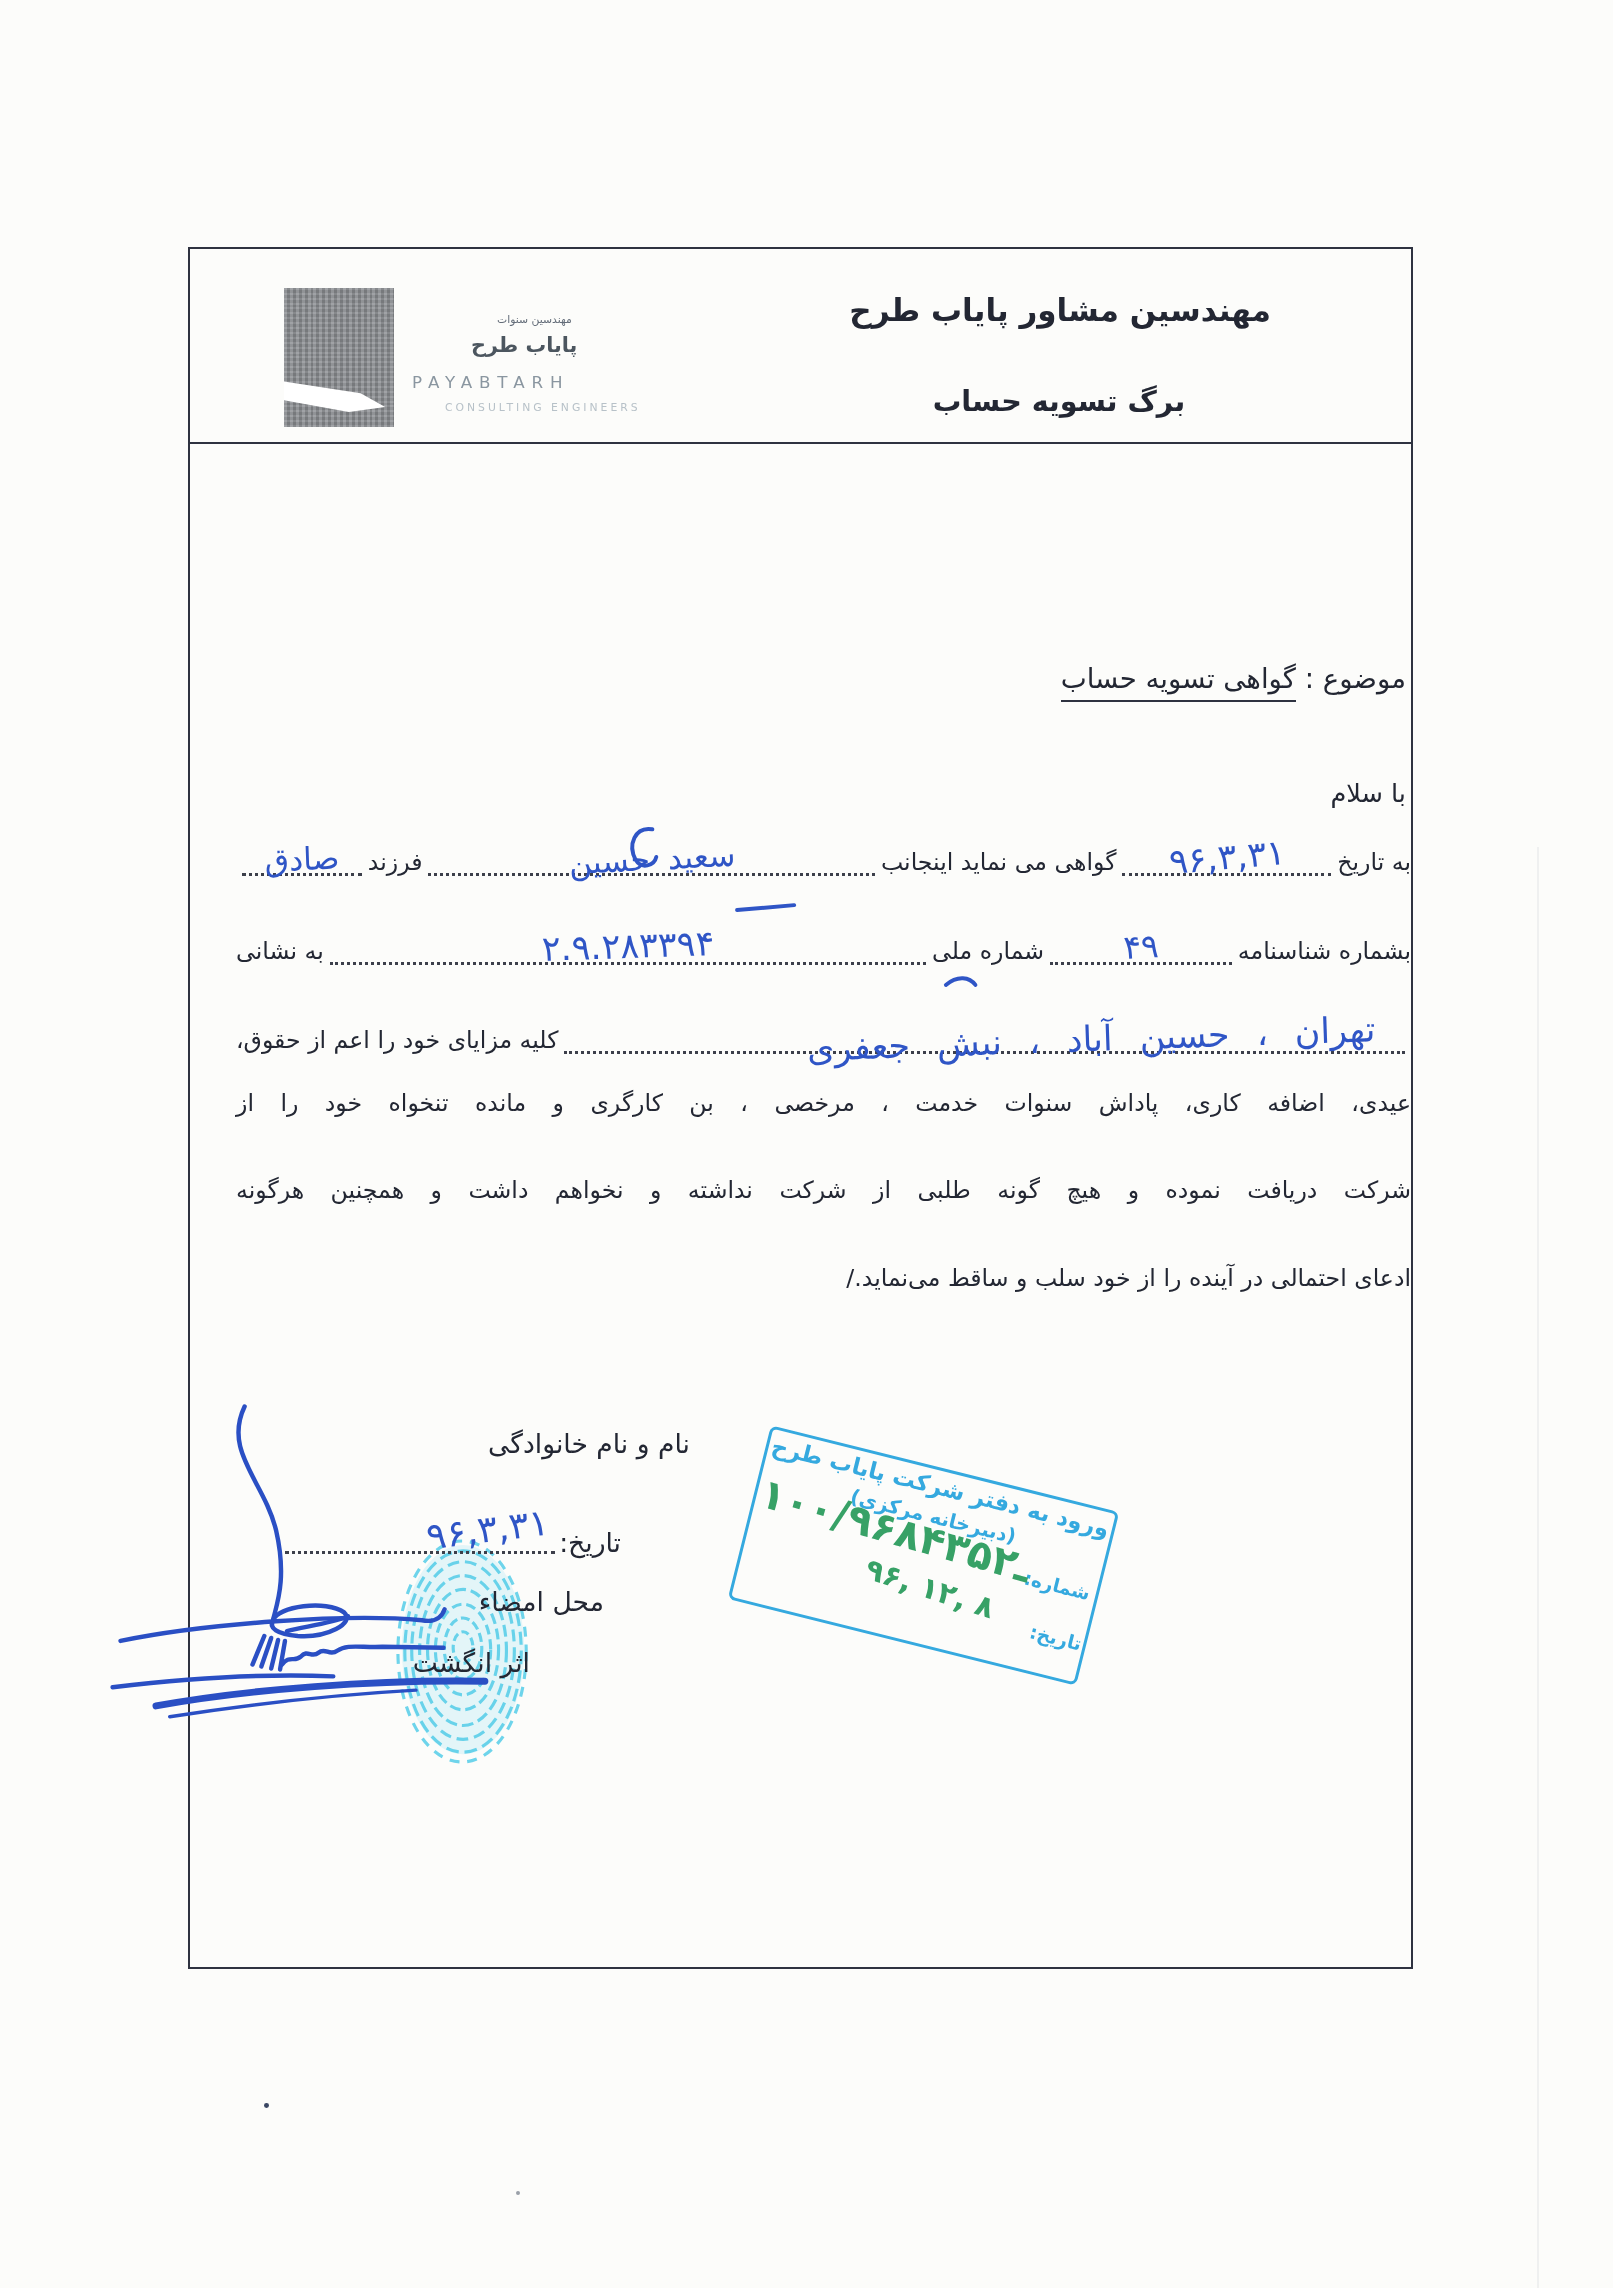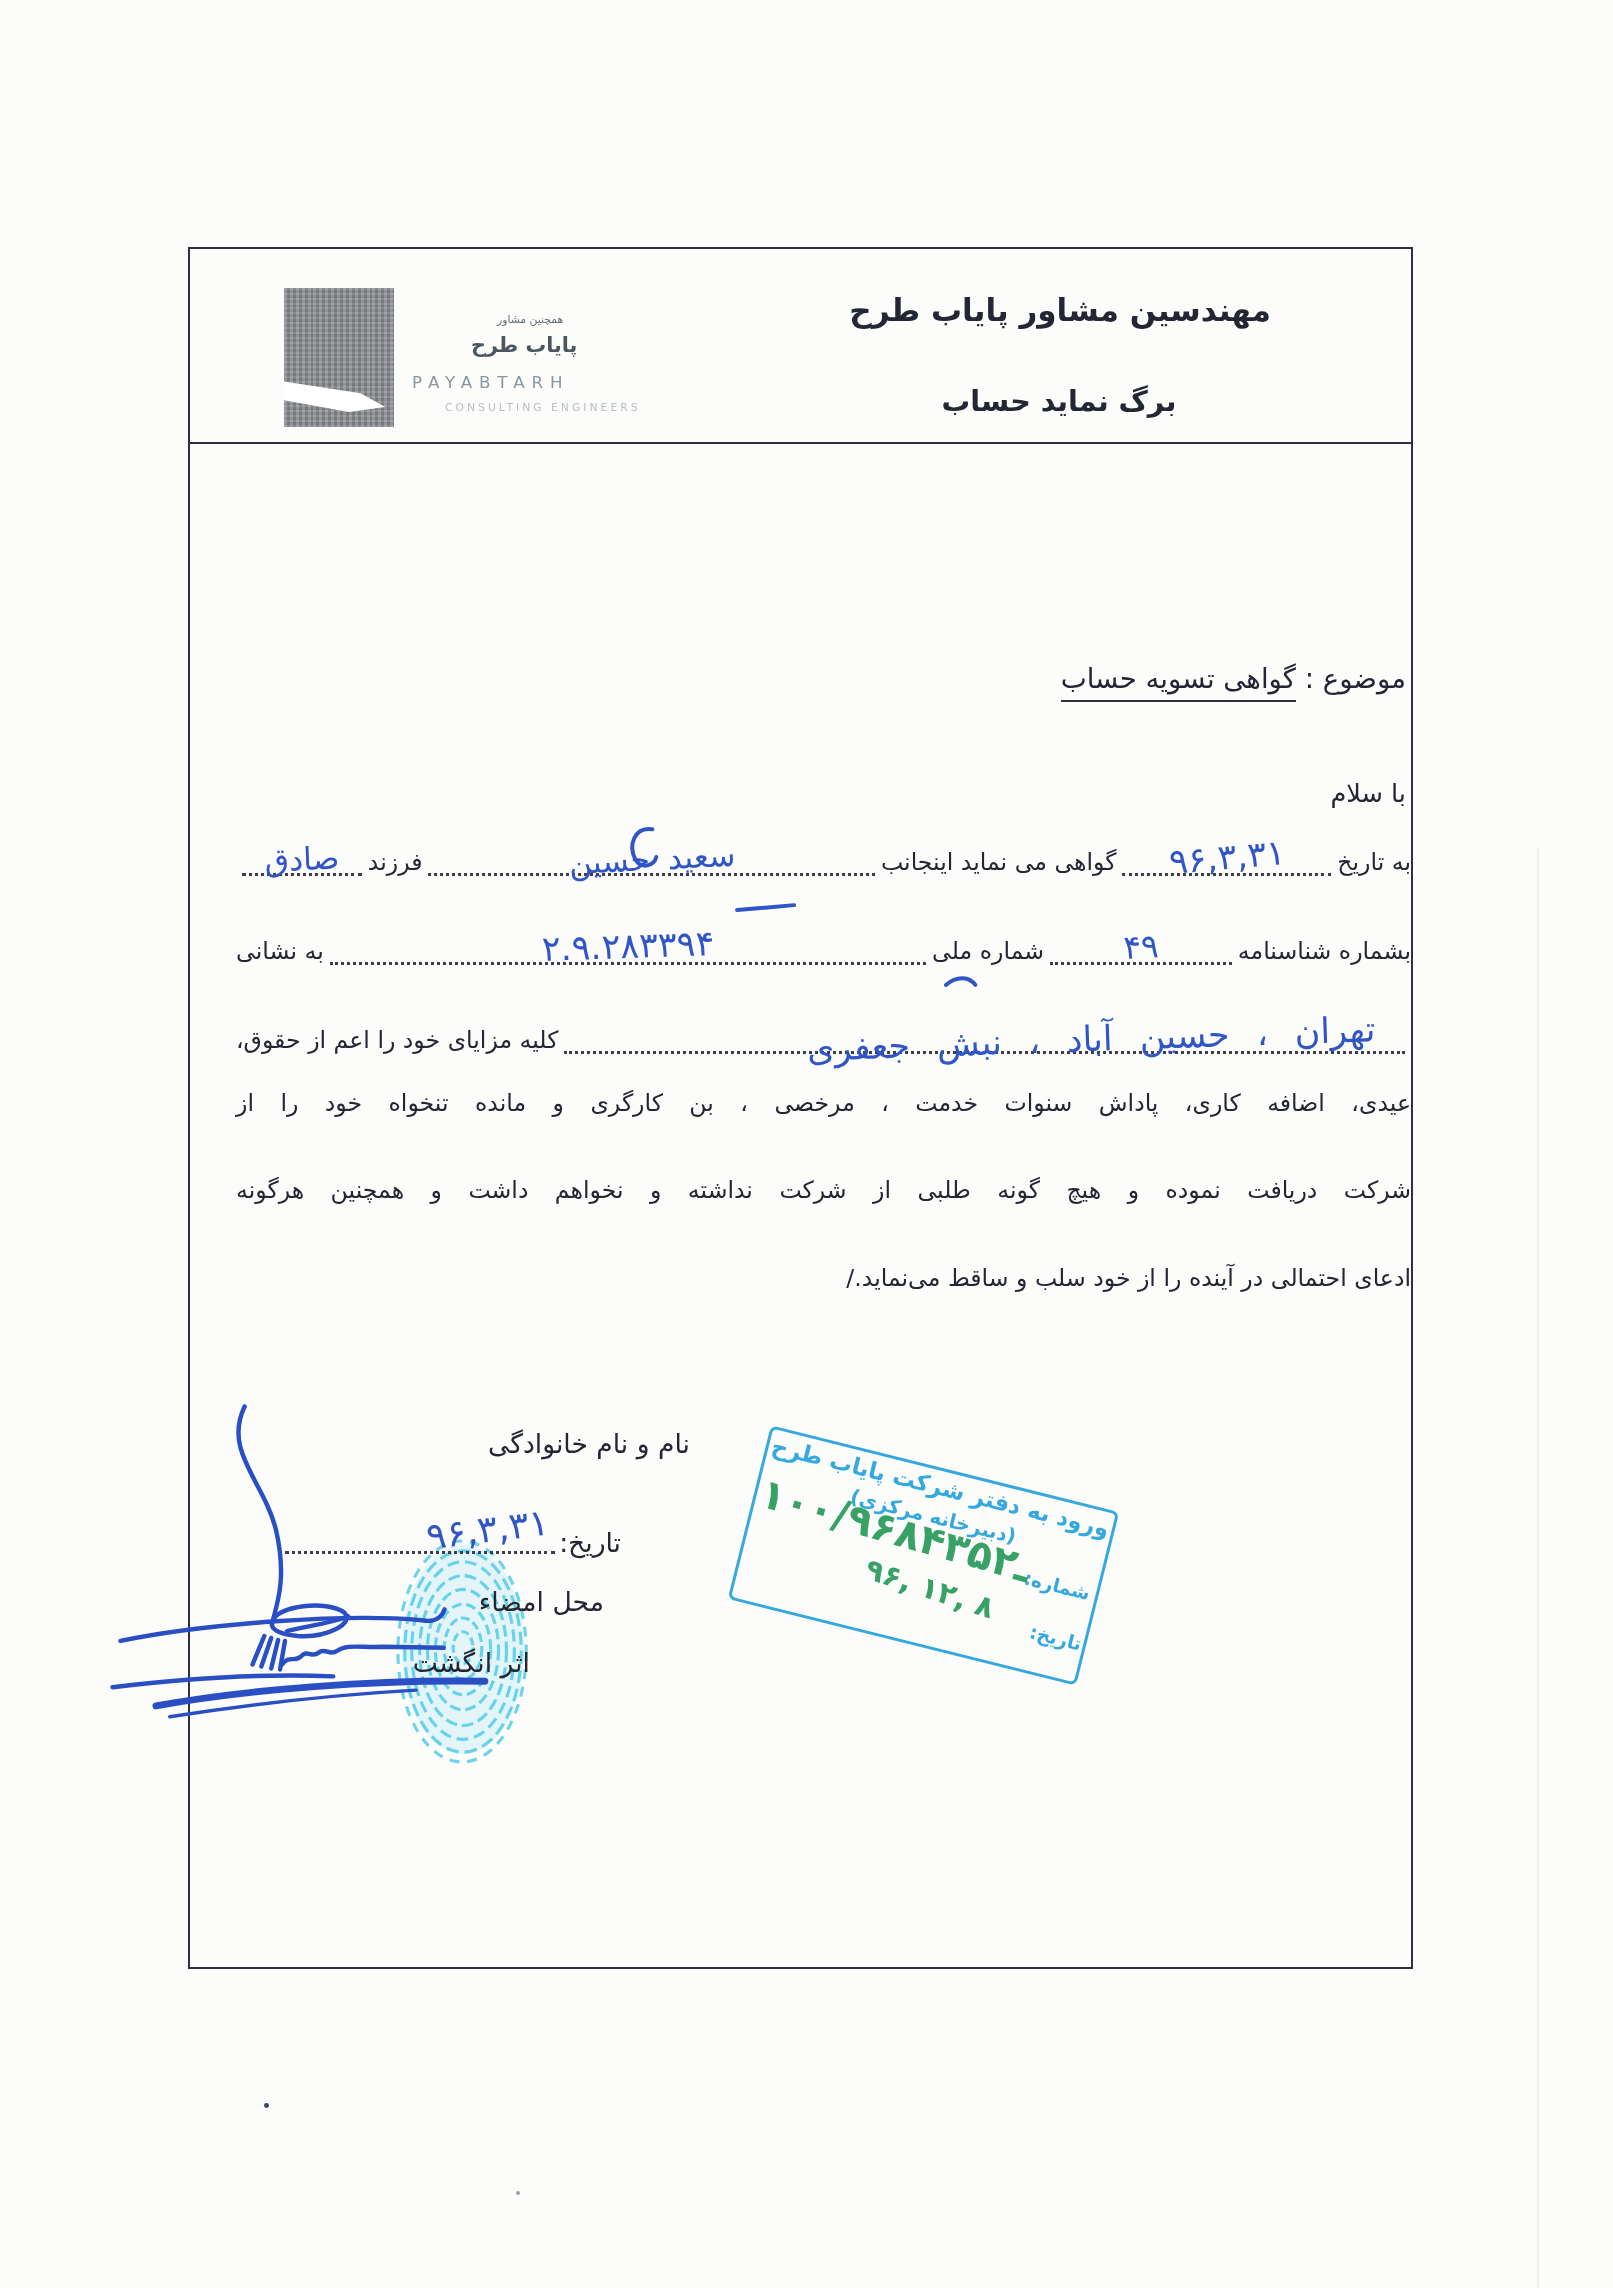--- a/index.html
+++ b/index.html
@@ -103,27 +103,27 @@
 
   <div class="abs frame"></div>
   <div class="abs sep"></div>
   <div class="abs scan-line"></div>
 
   <div class="abs logo-square">
     <svg width="110" height="139" viewBox="0 0 112 141">
       <polygon points="0,95 78,107 103,121 66,126 0,114" fill="#ffffff"></polygon>
     </svg>
   </div>
-  <div class="abs logo-fa-small">همچنین مشاور</div>
+  <div class="abs logo-fa-small">مهندسین سنوات</div>
   <div class="abs logo-fa-name">پایاب طرح</div>
   <div class="abs logo-en-name">PAYABTARH</div>
   <div class="abs logo-en-sub">CONSULTING ENGINEERS</div>
 
   <div class="abs hdr1">مهندسین مشاور پایاب طرح</div>
-  <div class="abs hdr2">برگ نماید حساب</div>
+  <div class="abs hdr2">برگ تسویه حساب</div>
 
   <div class="abs subject">
     <span>موضوع :</span>
     <span class="val">گواهی تسویه حساب</span>
   </div>
 
   <div class="abs greeting">با سلام</div>
 
   <div class="abs bline z3" style="top:839px;">
     <span class="bt">به تاریخ</span>

